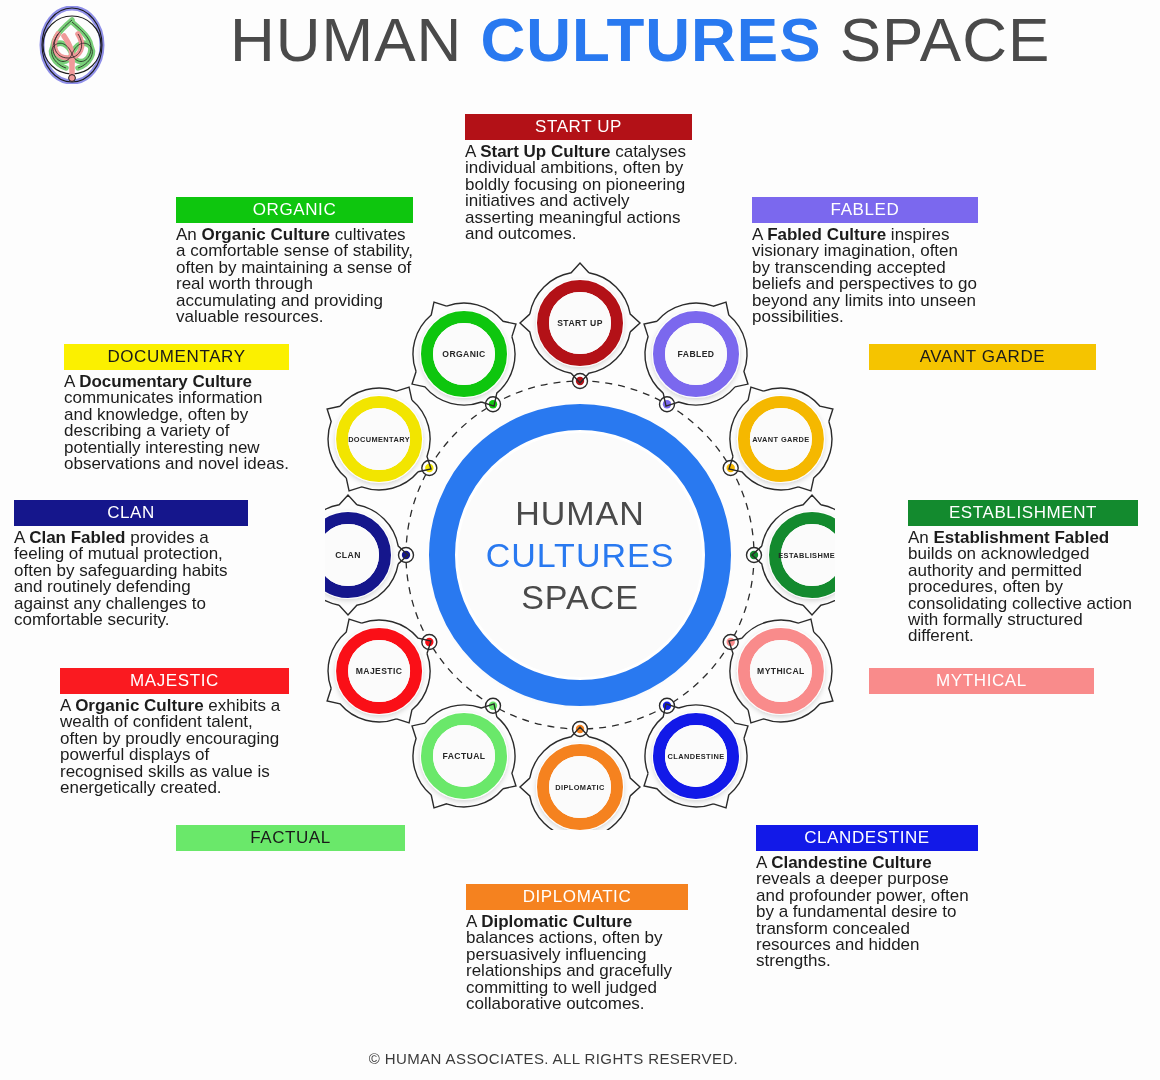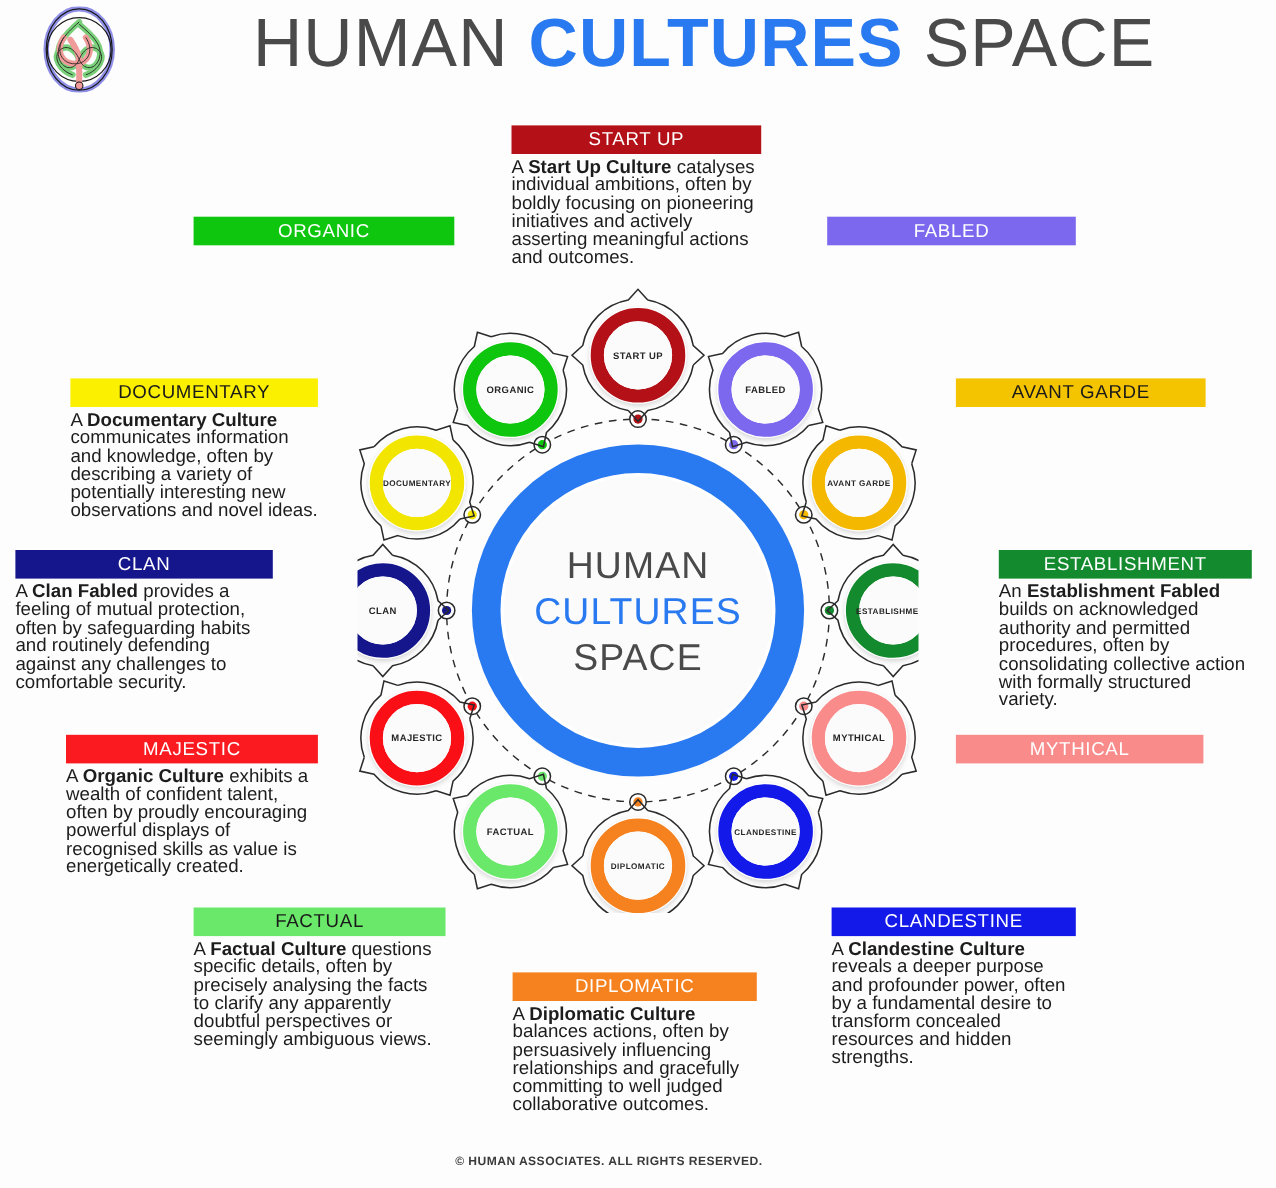--- a/index.html
+++ b/index.html
@@ -19,22 +19,22 @@
     text-align:center;font-size:62px;letter-spacing:1px;
     font-weight:400;line-height:76px;white-space:nowrap;
   }
   #title .w1,#title .w3{color:#4a4a4a;}
   #title .w2{color:#2979f0;font-weight:700;}
   #title .w1,#title .w3{font-weight:400;}
 
   
   #footer{
     position:absolute;left:0;top:1050px;width:1107px;
-    text-align:center;font-size:11px;letter-spacing:.4px;color:#3b3b3b;
-    font-weight:700;
+    text-align:center;font-size:15px;letter-spacing:.4px;color:#3b3b3b;
+    font-weight:400;
   }
 
   
   .panel{position:absolute;}
   .panel .phead{
     height:26px;line-height:26px;text-align:center;
     font-size:17px;letter-spacing:.6px;font-weight:400;
   }
   .panel .pbody{
     margin-top:4px;font-size:17px;line-height:16.4px;color:#1c1c1c;
@@ -86,24 +86,30 @@
 
 <div class="panel" style="left:465px;top:114px;width:227px;">
   <div class="phead" style="background: rgb(179, 17, 23); color: rgb(255, 255, 255);">START UP</div>
   <div class="pbody">
     <span>A </span><b>Start Up Culture</b><span> catalyses individual ambitions, often by boldly focusing on pioneering initiatives and actively asserting meaningful actions and outcomes.</span>
   </div>
 </div>
 
 <div class="panel" style="left:176px;top:197px;width:237px;">
   <div class="phead" style="background: rgb(14, 198, 14); color: rgb(255, 255, 255);">ORGANIC</div>
+  <div class="pbody">
+    <span>An </span><b>Organic Culture</b><span> cultivates a comfortable sense of stability, often by maintaining a sense of real worth through accumulating and providing valuable resources.</span>
+  </div>
 </div>
 
 <div class="panel" style="left:752px;top:197px;width:226px;">
   <div class="phead" style="background: rgb(123, 104, 238); color: rgb(255, 255, 255);">FABLED</div>
+  <div class="pbody">
+    <span>A </span><b>Fabled Culture</b><span> inspires visionary imagination, often by transcending accepted beliefs and perspectives to go beyond any limits into unseen possibilities.</span>
+  </div>
 </div>
 
 <div class="panel" style="left:64px;top:344px;width:225px;">
   <div class="phead" style="background: rgb(251, 240, 0); color: rgb(26, 26, 26);">DOCUMENTARY</div>
   <div class="pbody">
     <span>A </span><b>Documentary Culture</b><span> communicates information and knowledge, often by describing a variety of potentially interesting new observations and novel ideas.</span>
   </div>
 </div>
 
 <div class="panel" style="left:869px;top:344px;width:227px;">
@@ -113,40 +119,37 @@
 <div class="panel" style="left:14px;top:500px;width:234px;">
   <div class="phead" style="background: rgb(21, 22, 140); color: rgb(255, 255, 255);">CLAN</div>
   <div class="pbody">
     <span>A </span><b>Clan Fabled</b><span> provides a feeling of mutual protection, often by safeguarding habits and routinely defending against any challenges to comfortable security.</span>
   </div>
 </div>
 
 <div class="panel" style="left:908px;top:500px;width:230px;">
   <div class="phead" style="background: rgb(19, 138, 46); color: rgb(255, 255, 255);">ESTABLISHMENT</div>
   <div class="pbody">
-    <span>An </span><b>Establishment Fabled</b><span> builds on acknowledged authority and permitted procedures, often by consolidating collective action with formally structured variety.</span>
+    <span>An </span><b>Establishment Fabled</b><span> builds on acknowledged authority and permitted procedures, often by consolidating collective action with formally structured different.</span>
   </div>
 </div>
 
 <div class="panel" style="left:60px;top:668px;width:229px;">
   <div class="phead" style="background: rgb(250, 26, 32); color: rgb(255, 255, 255);">MAJESTIC</div>
   <div class="pbody">
     <span>A </span><b>Organic Culture</b><span> exhibits a wealth of confident talent, often by proudly encouraging powerful displays of recognised skills as value is energetically created.</span>
   </div>
 </div>
 
 <div class="panel" style="left:869px;top:668px;width:225px;">
   <div class="phead" style="background: rgb(249, 139, 139); color: rgb(255, 255, 255);">MYTHICAL</div>
 </div>
 
 <div class="panel" style="left:176px;top:825px;width:229px;">
   <div class="phead" style="background: rgb(106, 232, 106); color: rgb(26, 26, 26);">FACTUAL</div>
-  <div class="pbody">
-    <span>A </span><b>Factual Culture</b><span> questions specific details, often by precisely analysing the facts to clarify any apparently doubtful perspectives or seemingly ambiguous views.</span>
-  </div>
 </div>
 
 <div class="panel" style="left:756px;top:825px;width:222px;">
   <div class="phead" style="background: rgb(18, 25, 232); color: rgb(255, 255, 255);">CLANDESTINE</div>
   <div class="pbody">
     <span>A </span><b>Clandestine Culture</b><span> reveals a deeper purpose and profounder power, often by a fundamental desire to transform concealed resources and hidden strengths.</span>
   </div>
 </div>
 
 <div class="panel" style="left:466px;top:884px;width:222px;">

